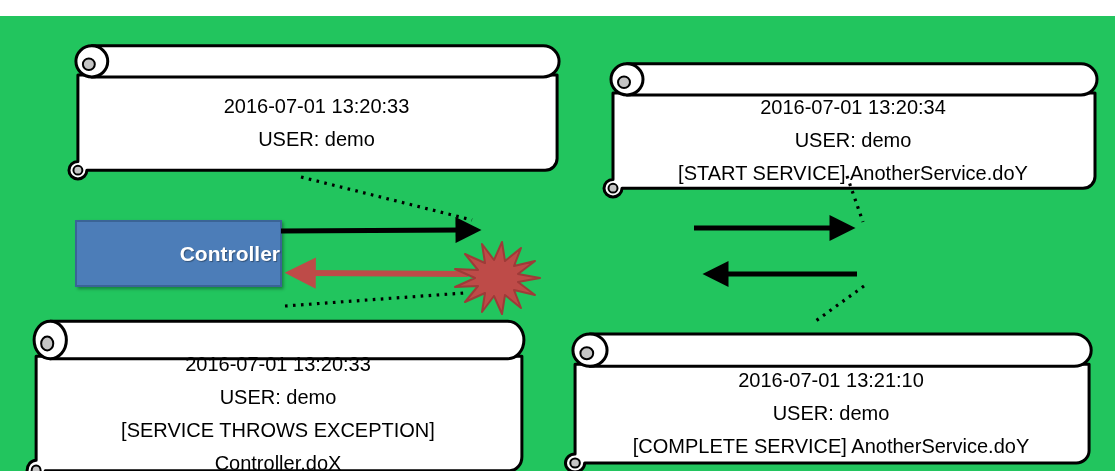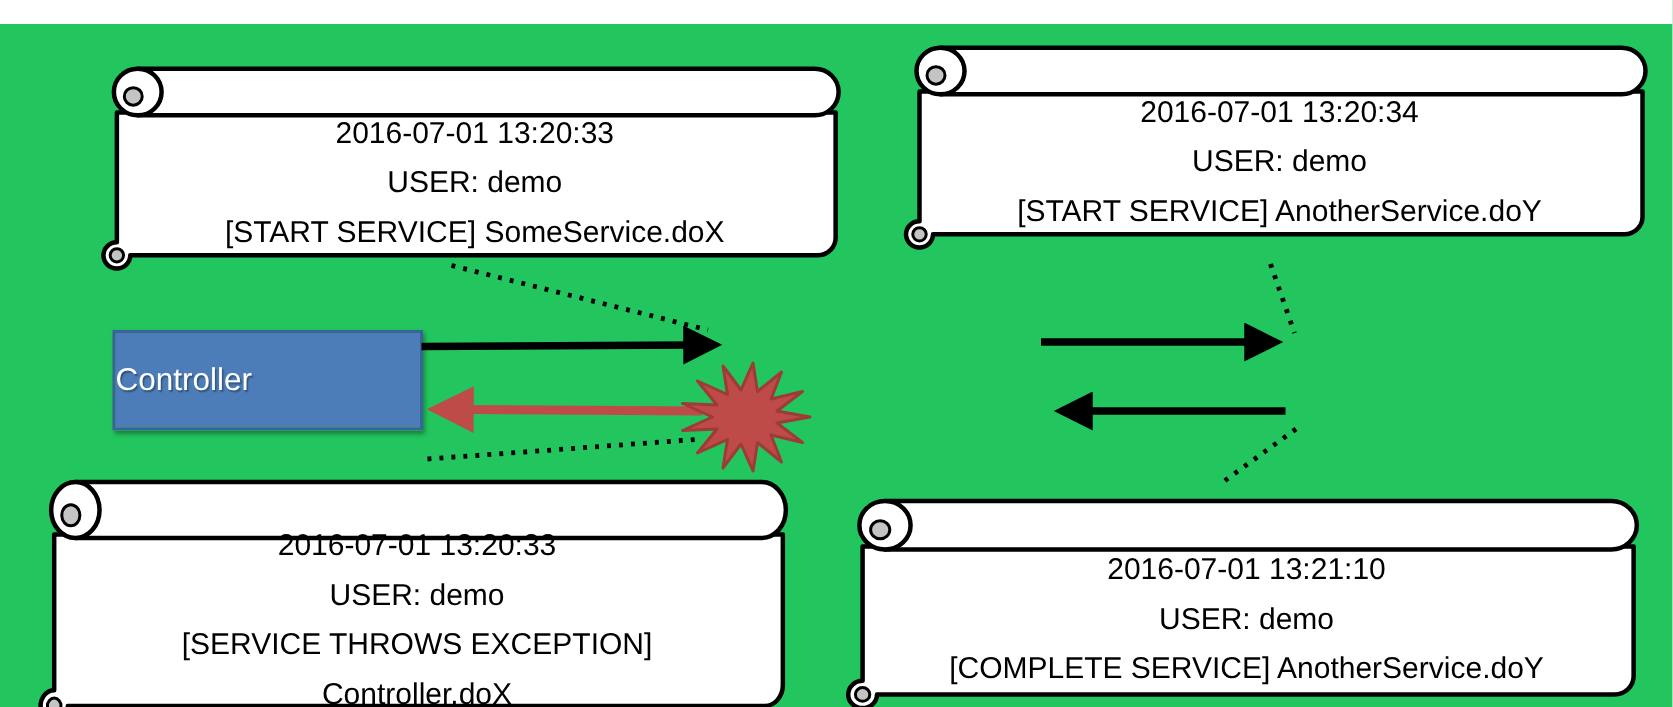--- a/index.html
+++ b/index.html
@@ -14,26 +14,27 @@
   .sc{fill:var(--note_fill,#fff);stroke:var(--note_border,#000);stroke-width:3;
       stroke-linejoin:round;vector-effect:non-scaling-stroke;}
   .sc-dot{fill:#c4c4c4;stroke:var(--note_border,#000);stroke-width:2;vector-effect:non-scaling-stroke;}
   .note-text{
     position:absolute;left:3%;right:3%;top:24%;bottom:3%;
     display:flex;flex-direction:column;justify-content:center;align-items:center;
     color:var(--note_text,#000);font-size:20px;line-height:33px;text-align:center;white-space:nowrap;
   }
   
   .node{
-    position:absolute;z-index:2;display:flex;align-items:center;justify-content:flex-start;
+    position:absolute;z-index:2;display:flex;align-items:center;justify-content:flex-end;
     background:linear-gradient(180deg, var(--node_fill,#4C7DB8), var(--node_fill,#4C7DB8));
     border:2.5px solid var(--node_border,#3A6496);
     box-shadow:1.5px 2px 3px rgba(0,0,0,0.35);
     color:var(--node_text,#fff);font-size:21px;
     text-shadow:1px 1px 1px rgba(0,0,0,0.35);
+    font-weight:bold;
   }
   
   .overlay{position:absolute;left:0;top:0;z-index:3;pointer-events:none;}
   .arrow-black{stroke:var(--arrow_black,#000);stroke-width:5;fill:none;}
   .arrow-red{stroke:var(--arrow_error,#BE4B48);stroke-width:6;fill:none;}
   .conn{stroke:var(--arrow_black,#000);stroke-width:3.2;stroke-dasharray:2.6 5.4;fill:none;}
   .explosion{fill:var(--explosion_fill,#BE4B48);stroke:var(--explosion_border,#9E3B38);
     stroke-width:2;stroke-linejoin:round;}
   .defs-holder{position:absolute;width:0;height:0;overflow:hidden;}
 </style>
@@ -54,25 +55,24 @@
 
 <div class="canvas">
 
   <div class="note" style="left:62px;top:22px;width:509px;height:140px;">
     <svg class="note-bg" viewBox="0 0 512 144" preserveAspectRatio="none">
         <use href="#scroll-shape"></use>
       </svg>
     <div class="note-text">
       <div>2016-07-01 13:20:33</div>
       <div>USER: demo</div>
-      <div>[START SERVICE] SomeService.doX</div>
     </div>
   </div>
 
-  <div class="note" style="left:597px;top:8px;width:512px;height:140px;">
+  <div class="note" style="left:597px;top:40px;width:512px;height:140px;">
     <svg class="note-bg" viewBox="0 0 512 144" preserveAspectRatio="none">
         <use href="#scroll-shape"></use>
       </svg>
     <div class="note-text">
       <div>2016-07-01 13:20:34</div>
       <div>USER: demo</div>
       <div>[START SERVICE] AnotherService.doY</div>
     </div>
   </div>
 

